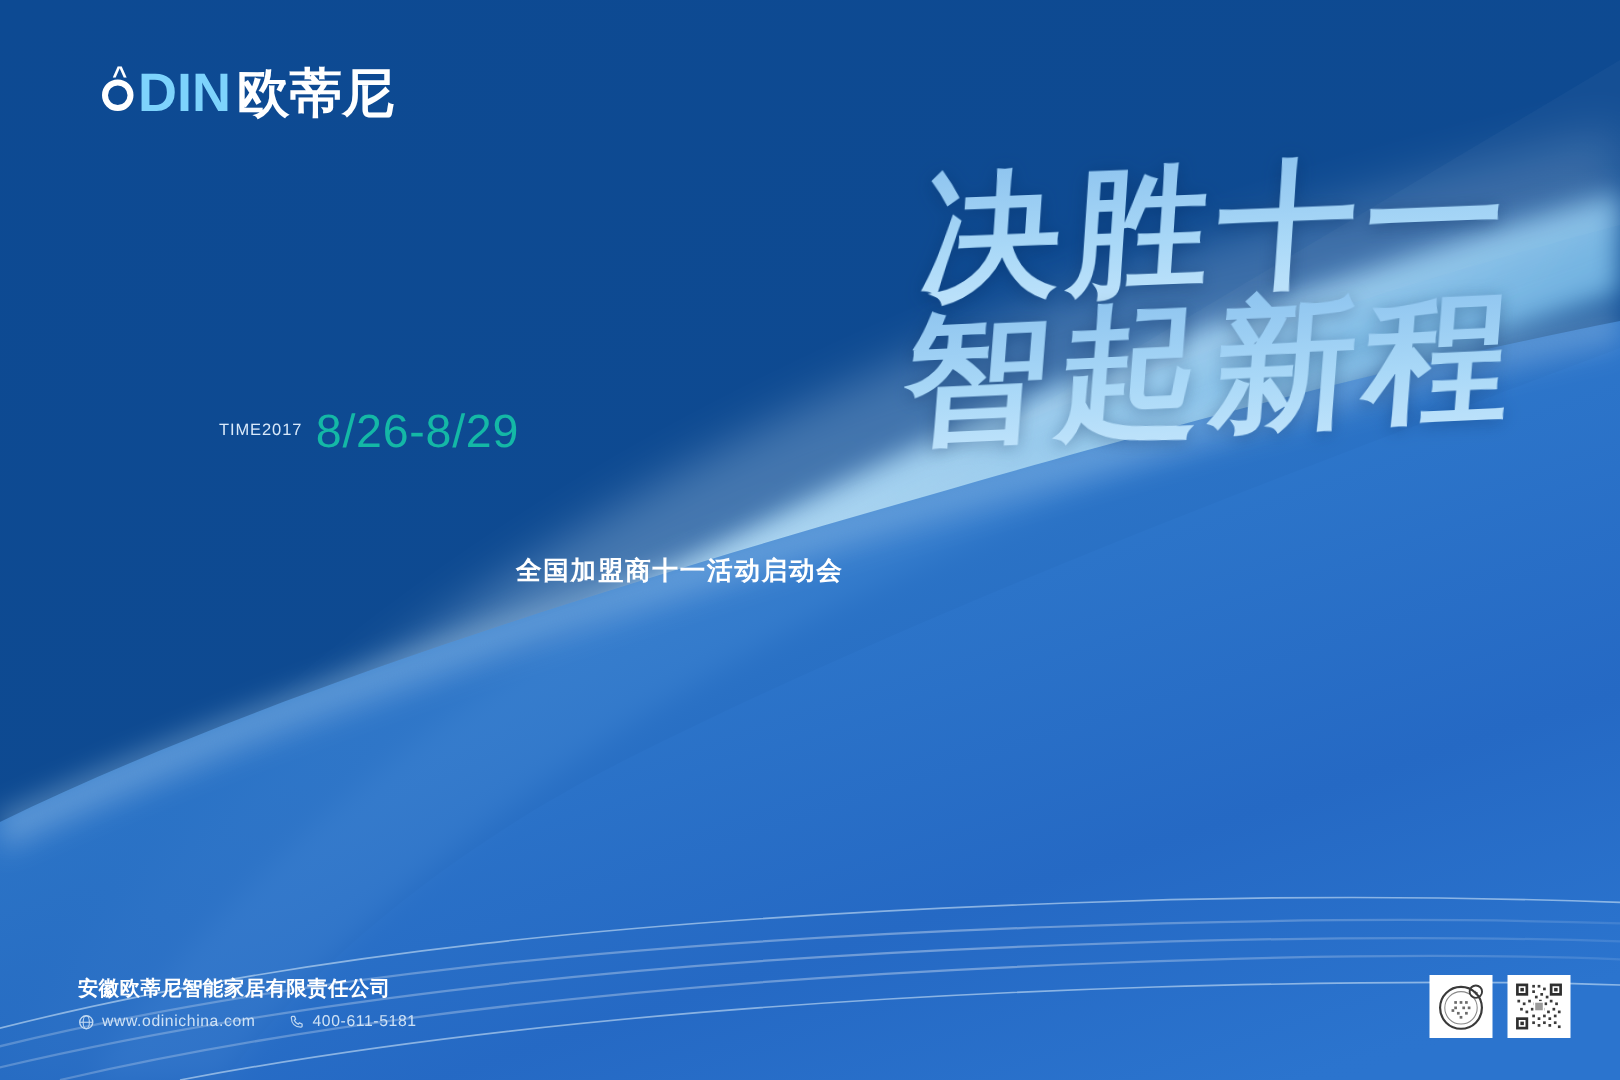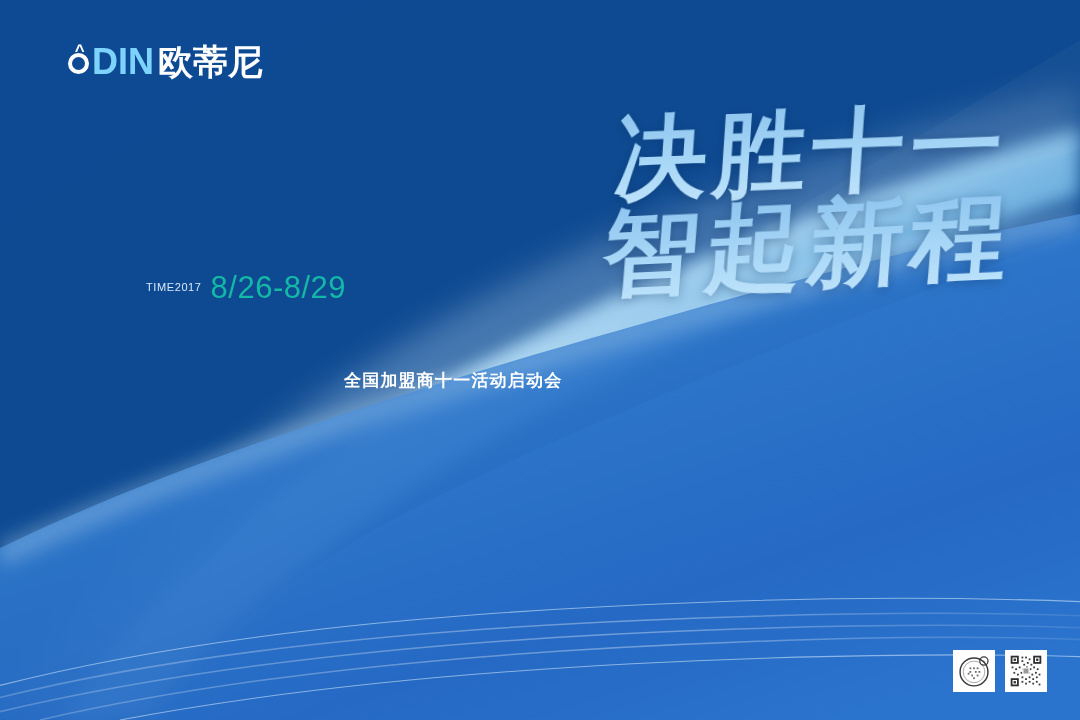--- a/index.html
+++ b/index.html
@@ -323,20 +323,39 @@
       <span>2017</span>
     </div>
     <div class="time-range">8/26-8/29</div>
   </div>
 
 
   <div class="subtitle">
     <span>全国加盟商十一活动启动会</span>
   </div>
 
+  <div class="footer">
+    <div class="footer-company">安徽欧蒂尼智能家居有限责任公司</div>
+    <div class="footer-contacts">
+      <div class="contact-item">
+        <svg class="mini-icon" viewBox="0 0 24 24">
+          <circle cx="12" cy="12" r="9.5" fill="none" stroke="#cfe2f5" stroke-width="2"></circle>
+          <ellipse cx="12" cy="12" rx="4.5" ry="9.5" fill="none" stroke="#cfe2f5" stroke-width="1.6"></ellipse>
+          <line x1="2.5" y1="12" x2="21.5" y2="12" stroke="#cfe2f5" stroke-width="1.6"></line>
+        </svg>
+        <span>www.odinichina.com</span>
+      </div>
+      <div class="contact-item">
+        <svg class="mini-icon" viewBox="0 0 24 24">
+          <path d="M6.5 3.5h3l1.6 4-2 1.5a12 12 0 0 0 5.9 5.9l1.5-2 4 1.6v3c0 1-.8 1.8-1.8 1.7C10.4 19 5 13.6 4.8 5.3 4.8 4.3 5.5 3.5 6.5 3.5z" fill="none" stroke="#cfe2f5" stroke-width="1.8" stroke-linejoin="round"></path>
+        </svg>
+        <span>400-611-5181</span>
+      </div>
+    </div>
+  </div>
 
   <div class="qr-row">
     <div class="qr-tile">
       <svg viewBox="0 0 40 40">
         <rect x="0" y="0" width="40" height="40" fill="#ffffff"></rect>
         <circle cx="20" cy="21" r="15.5" fill="none" stroke="#3a3a3a" stroke-width="1.6"></circle>
         <circle cx="20" cy="21" r="12" fill="none" stroke="#8a8a8a" stroke-width="0.8"></circle>
         <circle cx="31" cy="9" r="4.6" fill="none" stroke="#3a3a3a" stroke-width="1.4"></circle>
         <text x="31" y="11.4" font-size="5" text-anchor="middle" fill="#3a3a3a" font-family="DejaVu Sans, sans-serif">+</text>
         <g fill="#6b6b6b">

